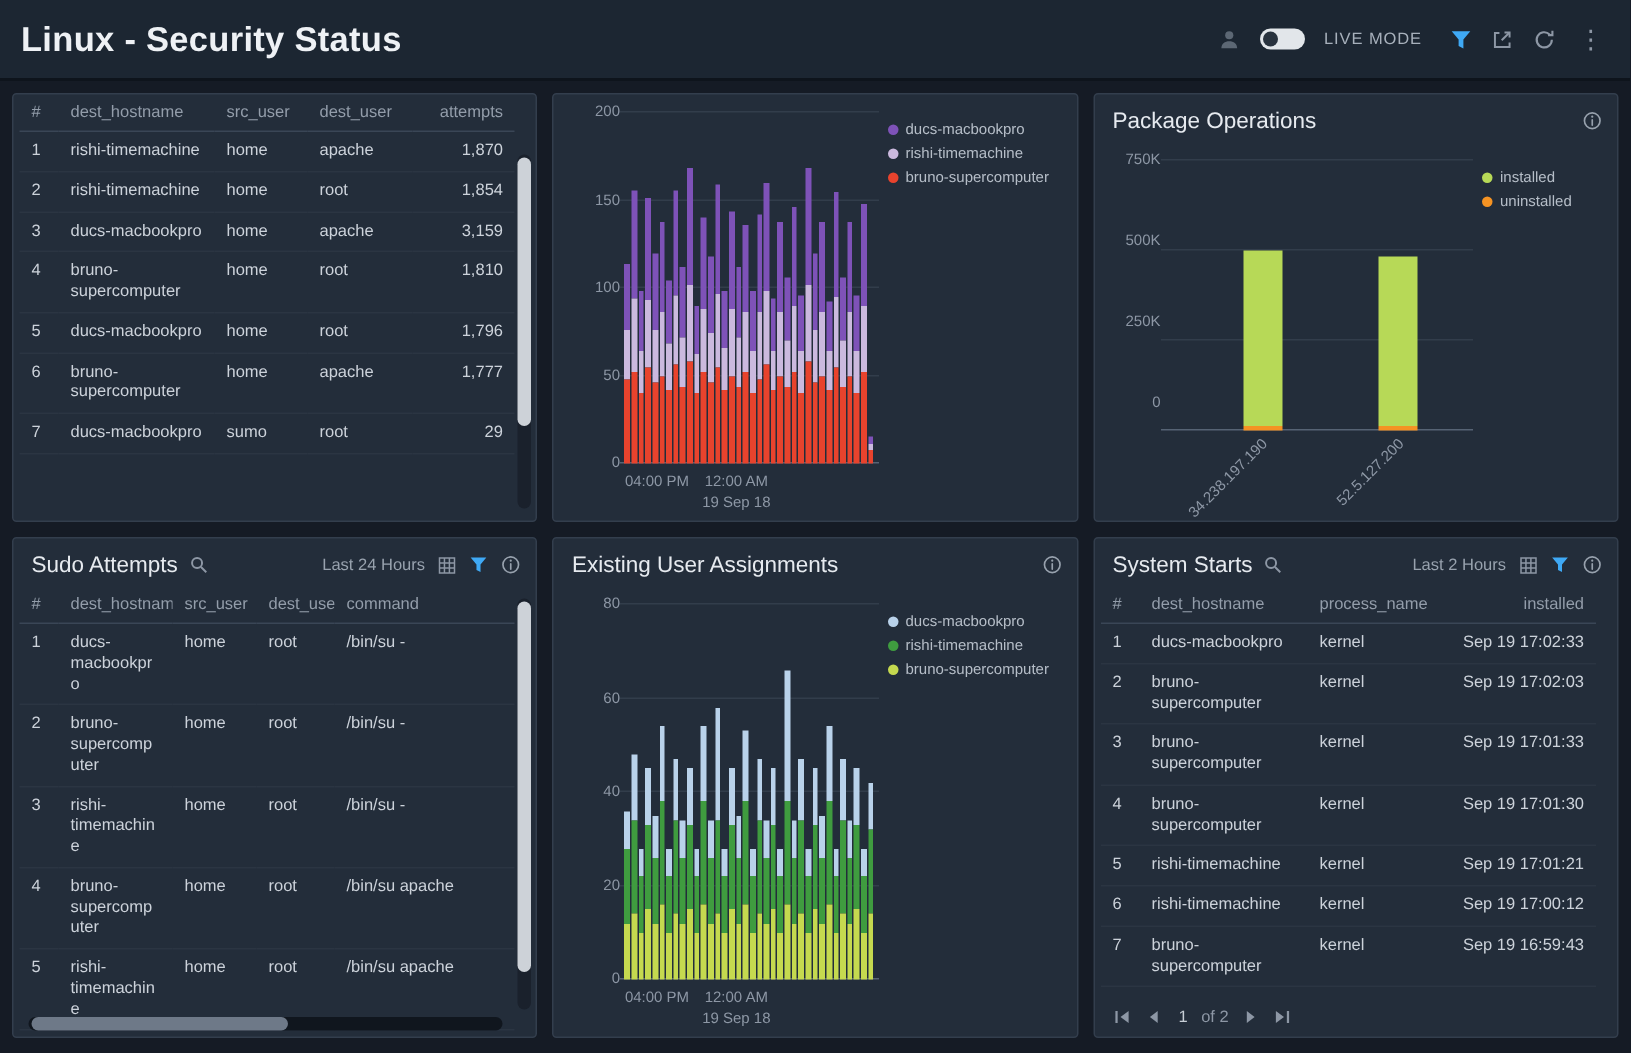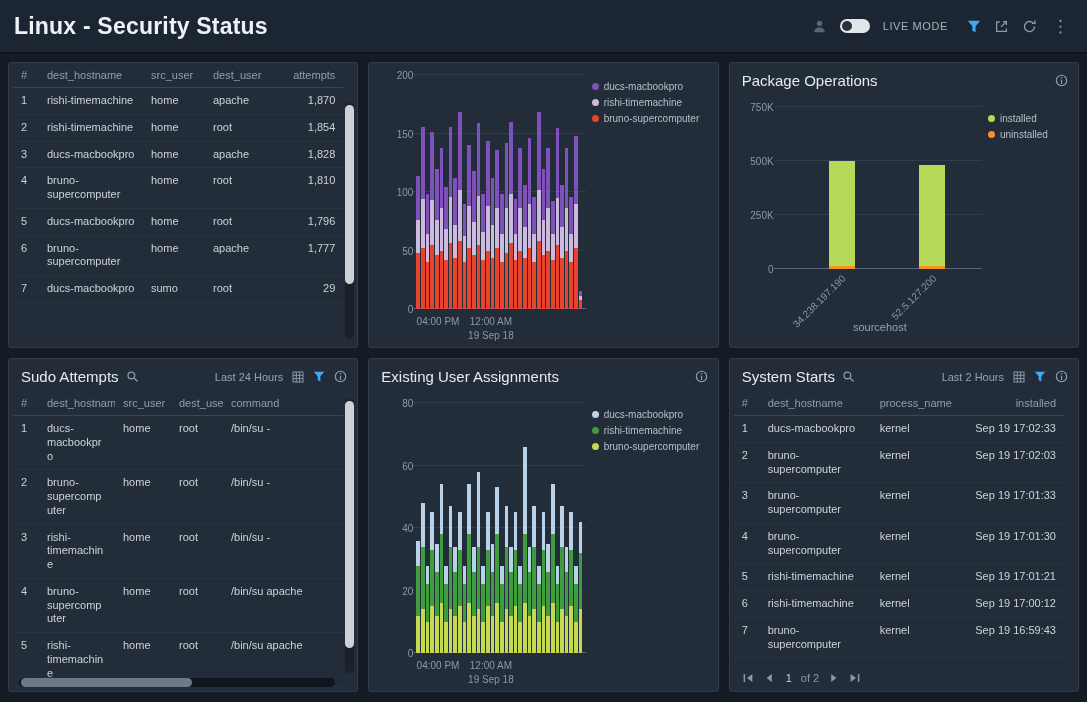--- a/index.html
+++ b/index.html
@@ -144,21 +144,21 @@
               <td>rishi-timemachine</td>
               <td>home</td>
               <td>root</td>
               <td>1,854</td>
             </tr>
             <tr>
               <td>3</td>
               <td>ducs-macbookpro</td>
               <td>home</td>
               <td>apache</td>
-              <td>1,828</td>
+              <td>3,159</td>
             </tr>
             <tr>
               <td>4</td>
               <td>bruno-supercomputer</td>
               <td>home</td>
               <td>root</td>
               <td>1,810</td>
             </tr>
             <tr>
               <td>5</td>
@@ -462,21 +462,20 @@
               </div>
             </div>
             <div class="xaxis">
               <div class="xcat" style="left: 33%;">
                 <span>34.238.197.190</span>
               </div>
               <div class="xcat" style="left: 76%;">
                 <span>52.5.127.200</span>
               </div>
             </div>
-            <div class="xlabel">sourcehost</div>
           </div>
         </div>
       <div class="legend small">
           <div class="lrow">
             <span class="ldot" style="background: rgb(183, 217, 87);"></span>
             <span class="llabel">installed</span>
           </div>
           <div class="lrow">
             <span class="ldot" style="background: rgb(245, 147, 35);"></span>
             <span class="llabel">uninstalled</span>

